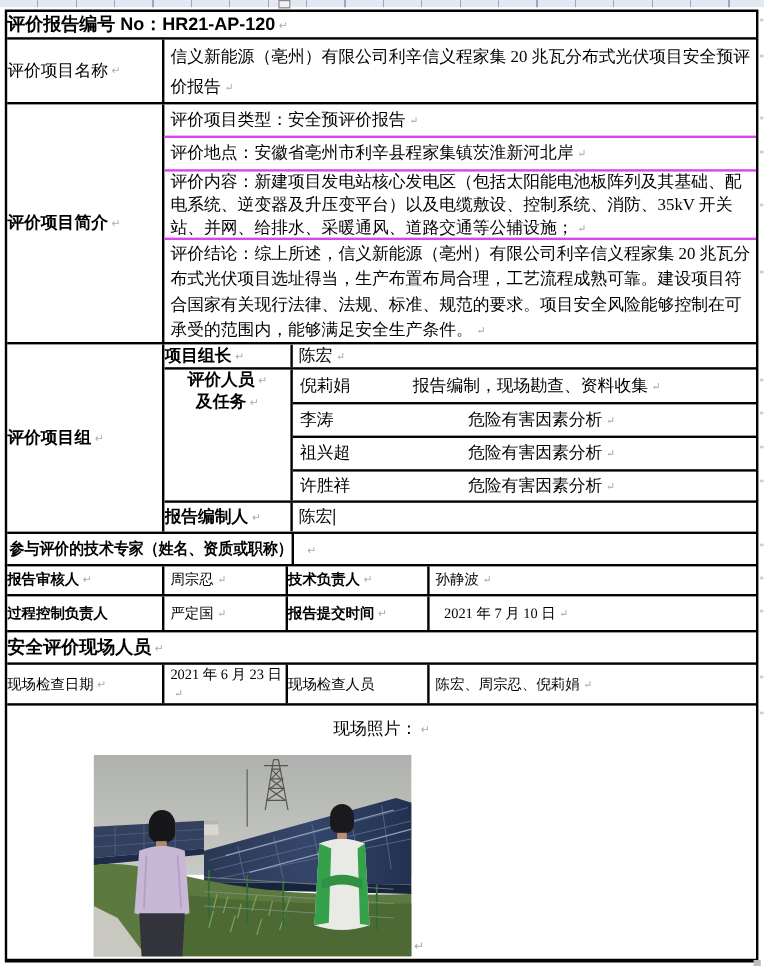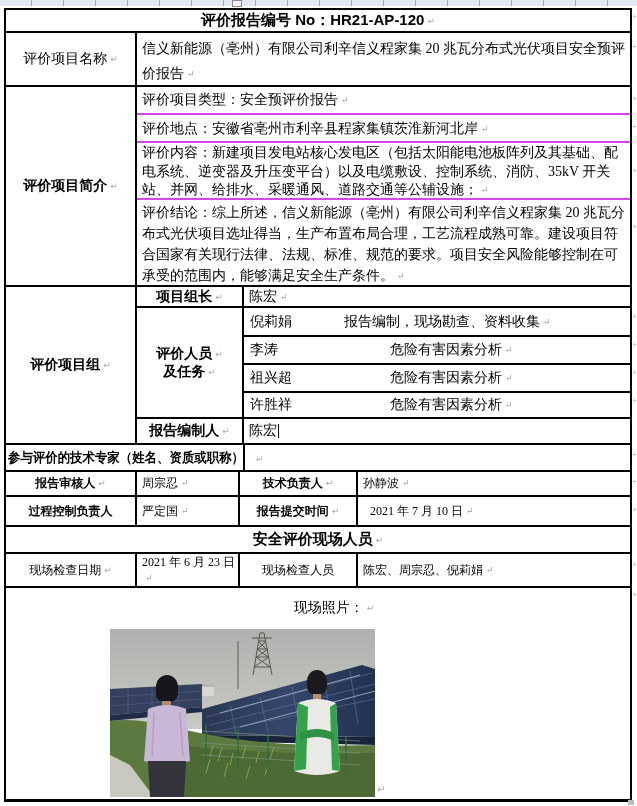--- a/index.html
+++ b/index.html
@@ -9,21 +9,21 @@
   .ruler{position:absolute;left:0;top:0;width:637px;height:6px;background:#e3e9f2;
          background-image:repeating-linear-gradient(90deg,transparent 0 31px,#9aa7bd 31px 32px);}
   .ruler-marker{position:absolute;left:232px;top:0;width:10px;height:7px;background:#f2f2f2;border:1px solid #8b8b8b;box-sizing:border-box;}
   
   .tbl{position:absolute;left:4px;top:8px;width:628px;height:794px;box-sizing:border-box;
        border:2px solid #000;border-bottom-width:3px;background:#fff;}
   .r{display:flex;box-sizing:border-box;border-top:2px solid #000;position:relative;}
   .r.first{border-top:none;}
   .c{box-sizing:border-box;border-left:2px solid #000;overflow:hidden;position:relative;}
   .c.first{border-left:none;}
-  .center{display:flex;align-items:center;justify-content:center;text-align:center;}
+  .center{display:flex;align-items:center;text-align:center;}
   .bold{font-weight:bold;}
   .serif{font-family:"Liberation Serif","DejaVu Serif",serif;}
   .padL{padding-left:5px;display:flex;align-items:center;}
   .pm::after{content:"\21B5";color:#a8a8a8;font-size:9px;margin-left:3px;font-weight:normal;vertical-align:1px;}
   .pm-out{position:absolute;left:633px;width:5px;height:10px;color:#c0c0c0;font-size:8px;line-height:10px;}
   .pm-out::after{content:"\21B5";}
   
   .row-head{height:21px;font-size:15px;}
   .row-name{height:54px;}
   .colA{width:129px;}
@@ -48,21 +48,21 @@
   .experts-label{width:237px;display:flex;align-items:center;padding-left:2px;}
   .experts-label span{white-space:nowrap;transform:scaleX(0.92);transform-origin:left center;font-size:13.5px;}
   .row4{font-size:12px;}
   .colB{width:103px;}
   .colC{width:118px;}
   .colD{flex:1;}
   .row-review{height:25px;}
   .row-process{height:30px;}
   .row-siteheader{height:27px;font-size:15px;}
   .row-site{height:34px;}
-  .row-photo{height:217px;padding-left:32px;}
+  .row-photo{height:217px;}
   .photo-label{text-align:center;padding-top:11px;font-size:14px;}
   .photo{position:absolute;left:72px;top:41px;width:265px;height:168px;}
   .photo-pm{position:absolute;left:339px;top:196px;color:#a8a8a8;font-size:10px;}
   .cursor{display:inline-block;width:1px;height:14px;background:#000;margin-left:1px;vertical-align:-2px;}
   .resize-handle{position:absolute;left:628px;top:800px;width:6px;height:5px;background:#bdbdbd;}
   .fs14{font-size:14px;}
 </style>
 </head>
 <body>
 

